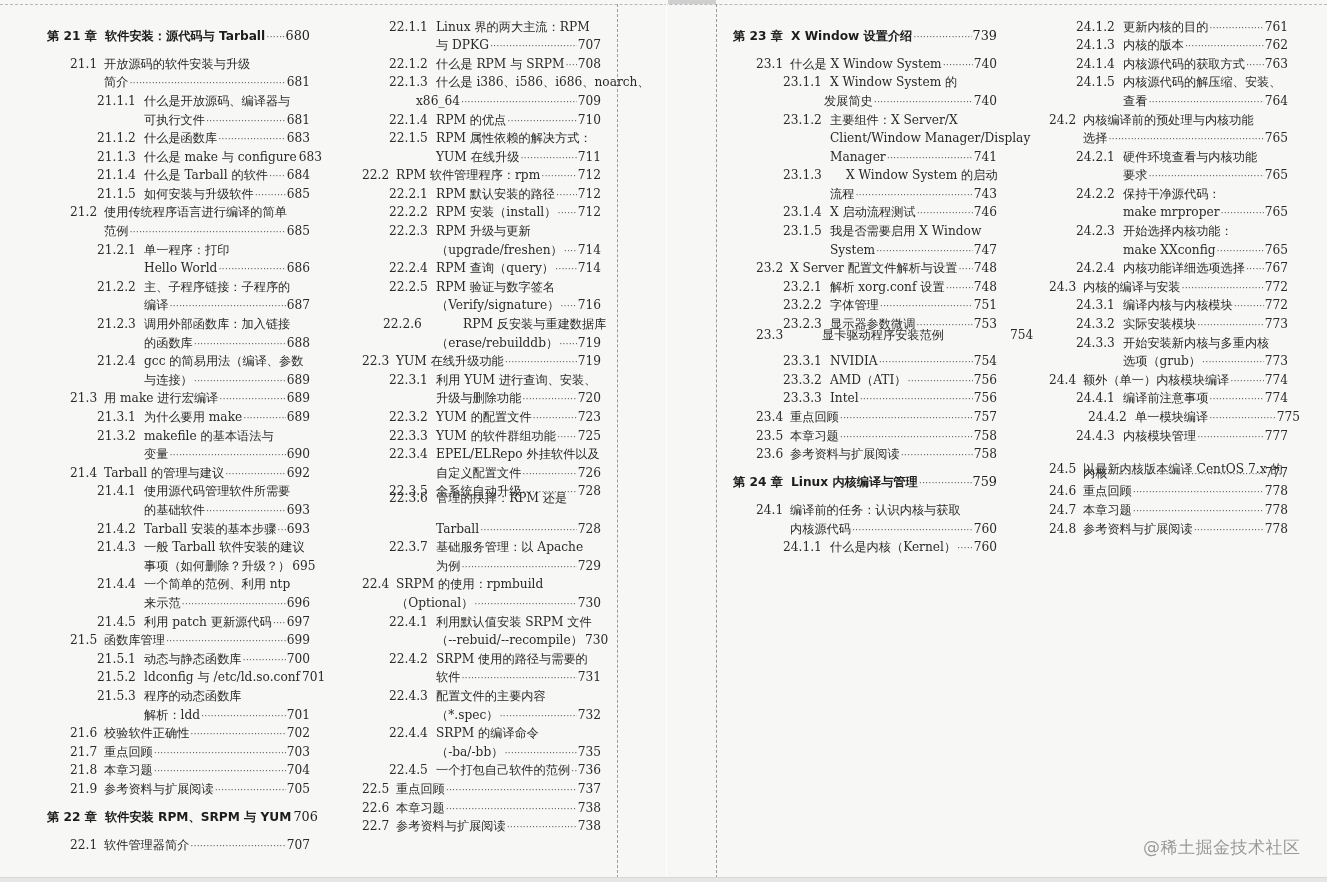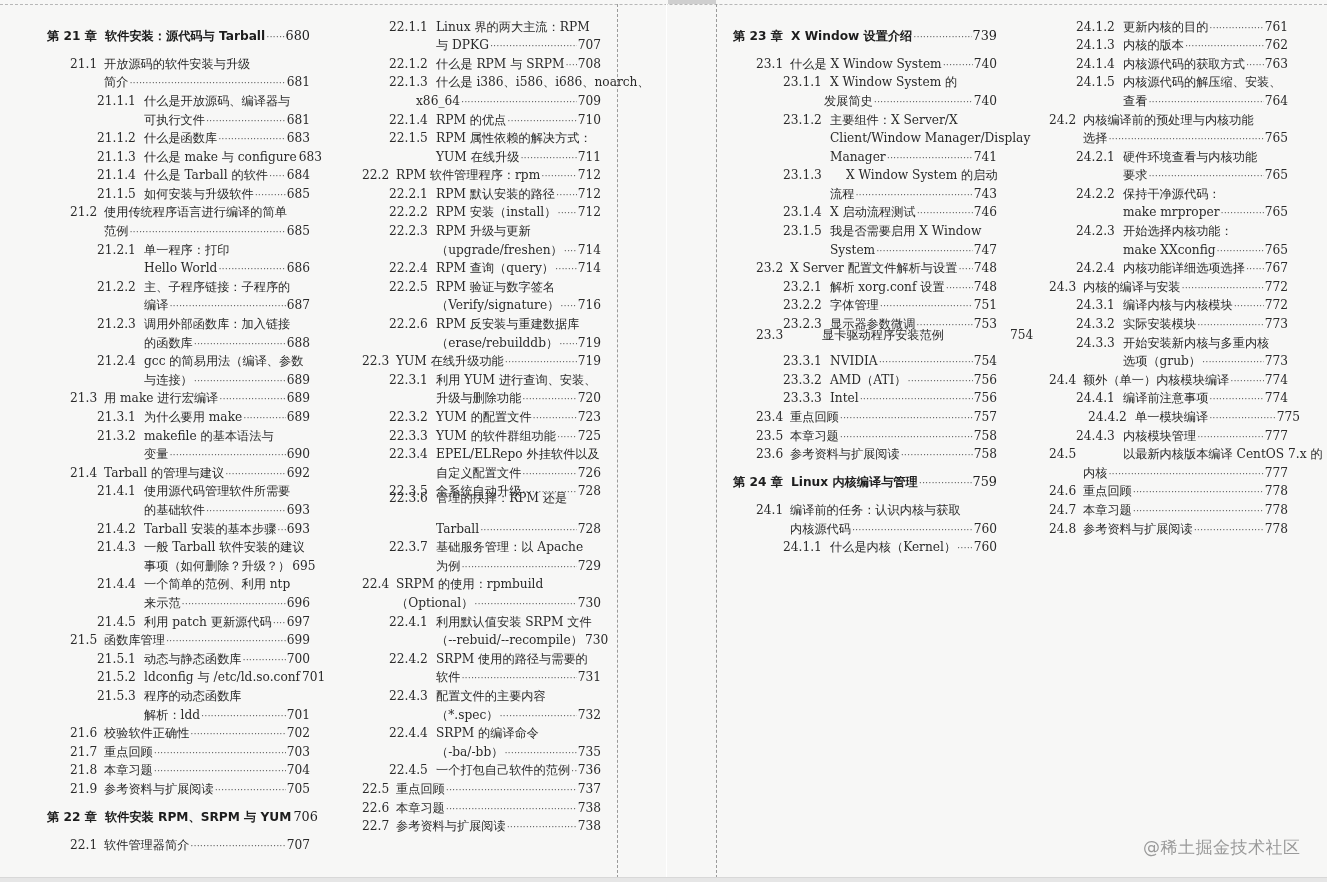--- a/index.html
+++ b/index.html
@@ -377,21 +377,21 @@
       <div class="row" style="top: 278px; left: 27px; width: 212px;">
         <span class="num" style="width: 47px;">22.2.5</span>
         <span class="title">RPM 验证与数字签名</span>
       </div>
       <div class="row cont" style="top: 296px; left: 27px; width: 212px;">
         <span class="num" style="width: 47px;"></span>
         <span class="title">（Verify/signature）</span>
         <span class="leader"></span>
         <span class="page">716</span>
       </div>
-      <div class="row" style="top: 315px; left: 27px; width: 212px;">
+      <div class="row" style="top: 315px; left: 21px; width: 212px; gap: 33px;">
         <span class="num" style="width: 47px;">22.2.6</span>
         <span class="title">RPM 反安装与重建数据库</span>
       </div>
       <div class="row cont" style="top: 334px; left: 27px; width: 212px;">
         <span class="num" style="width: 47px;"></span>
         <span class="title">（erase/rebuilddb）</span>
         <span class="leader"></span>
         <span class="page">719</span>
       </div>
       <div class="row" style="top: 352px; left: 0px; width: 239px;">
@@ -805,21 +805,21 @@
         <span class="title">单一模块编译</span>
         <span class="leader"></span>
         <span class="page">775</span>
       </div>
       <div class="row" style="top: 427px; left: 27px; width: 212px;">
         <span class="num" style="width: 47px;">24.4.3</span>
         <span class="title">内核模块管理</span>
         <span class="leader"></span>
         <span class="page">777</span>
       </div>
-      <div class="row" style="top: 445px; left: 0px; width: 239px; gap: 40px;">
+      <div class="row" style="top: 460px; left: 0px; width: 239px;">
         <span class="num" style="width: 34px;">24.5</span>
         <span class="title">以最新内核版本编译 CentOS 7.x 的</span>
       </div>
       <div class="row cont" style="top: 464px; left: 0px; width: 239px;">
         <span class="num" style="width: 34px;"></span>
         <span class="title">内核</span>
         <span class="leader"></span>
         <span class="page">777</span>
       </div>
       <div class="row" style="top: 482px; left: 0px; width: 239px;">

